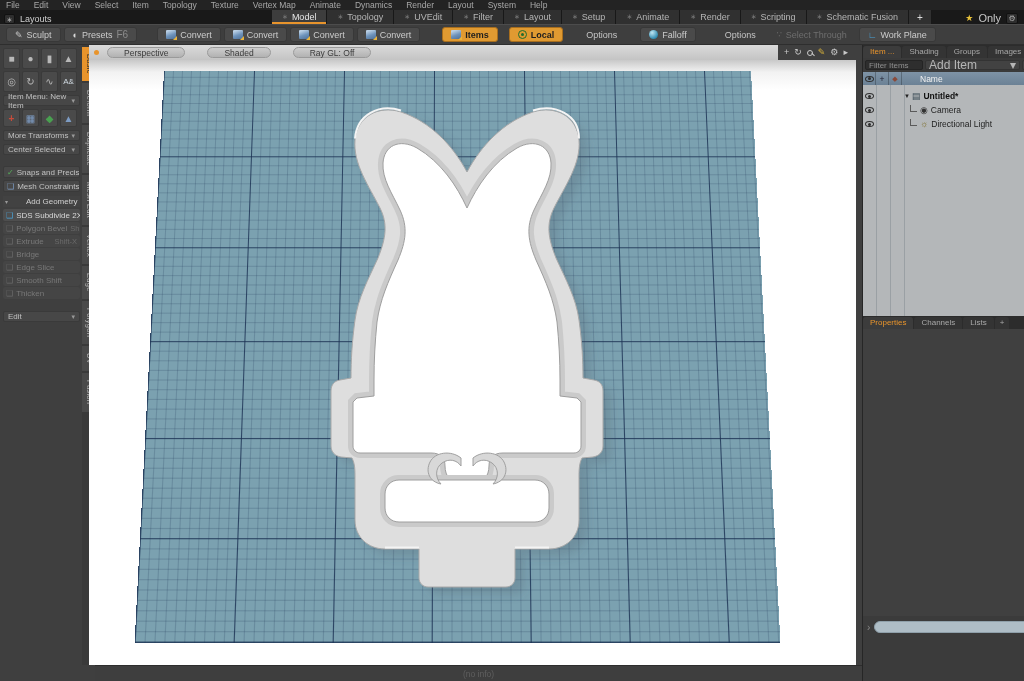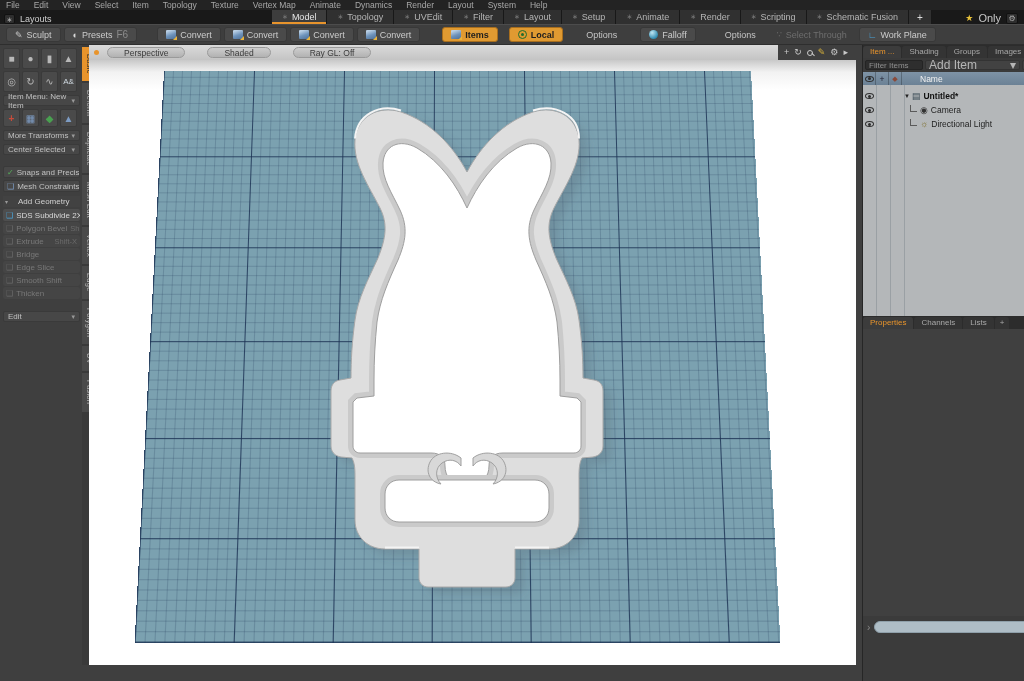--- a/index.html
+++ b/index.html
@@ -43,21 +43,21 @@
 
   
   #sidebar{position:absolute;left:0;top:45px;width:82px;height:636px;background:#3f3f3f;padding:3px 2px 0 3px;}
   .icon-grid{display:flex;flex-wrap:wrap;gap:2px;margin-bottom:3px;}
   .icell{width:17px;height:21px;background:#4a4a4a;border:1px solid #3a3a3a;border-radius:2px;display:flex;align-items:center;justify-content:center;font-size:10px;color:#b8b8b8;}
   .icell.small{height:18px;}
   .icell .txt{font-size:8px;color:#cfd8e0;}
   .sdrop{height:11px;background:#474747;border:1px solid #3a3a3a;border-radius:2px;display:flex;align-items:center;justify-content:space-between;padding:0 4px;margin:3px 0;color:#c0c0c0;font-size:8px;}
   .sdrop .arr{color:#999;font-size:7px;}
   .sbtn{height:12px;background:#484848;border:1px solid #3a3a3a;border-radius:2px;display:flex;align-items:center;gap:3px;padding:0 3px;margin:2px 0;color:#c2c2c2;font-size:8px;white-space:nowrap;overflow:hidden;}
-  .shead{height:11px;display:flex;align-items:center;gap:10px;padding:0 2px;margin:4px 0 2px;color:#d0d0d0;font-size:8px;background:#424242;}
+  .shead{height:11px;display:flex;align-items:center;gap:18px;padding:0 2px;margin:4px 0 2px;color:#d0d0d0;font-size:8px;background:#424242;}
   .tool{height:12px;background:#454545;border-radius:2px;display:flex;align-items:center;gap:3px;padding:0 3px;margin:1px 0;font-size:8px;color:#787878;white-space:nowrap;overflow:hidden;}
   .tool.on{background:#4e4e4e;color:#d8d8d8;}
   .tool .sc{margin-left:auto;font-size:7.5px;color:#6a6a6a;}
   .tool .ti{font-size:8px;color:#6a6a6a;} .tool.on .ti{color:#4aa3d8;}
 
   
   #vtabs{position:absolute;left:82px;top:45px;width:13px;height:636px;background:#3a3a3a;padding-top:2px;}
   .vtab{writing-mode:vertical-rl;width:12px;background:#4a4a4a;border-radius:0 3px 3px 0;color:#b5b5b5;font-size:7.5px;padding:7px 0;margin:0 0 2px 0;text-align:center;letter-spacing:.3px;}
   .vtab.active{background:#e8942c;color:#2b2b2b;}
 
@@ -467,14 +467,17 @@
     </div>
     <div id="props-empty"></div>
     <div id="cmdrow">
       <span id="cmd-prompt">›</span>
       <input id="cmd-input" style="">
 
     </div>
   </div>
 
   <div id="bl-corner"></div>
+  <div id="statusbar">
+    <span>(no info)</span>
+  </div>
 
 </div>
 
 </body></html>

